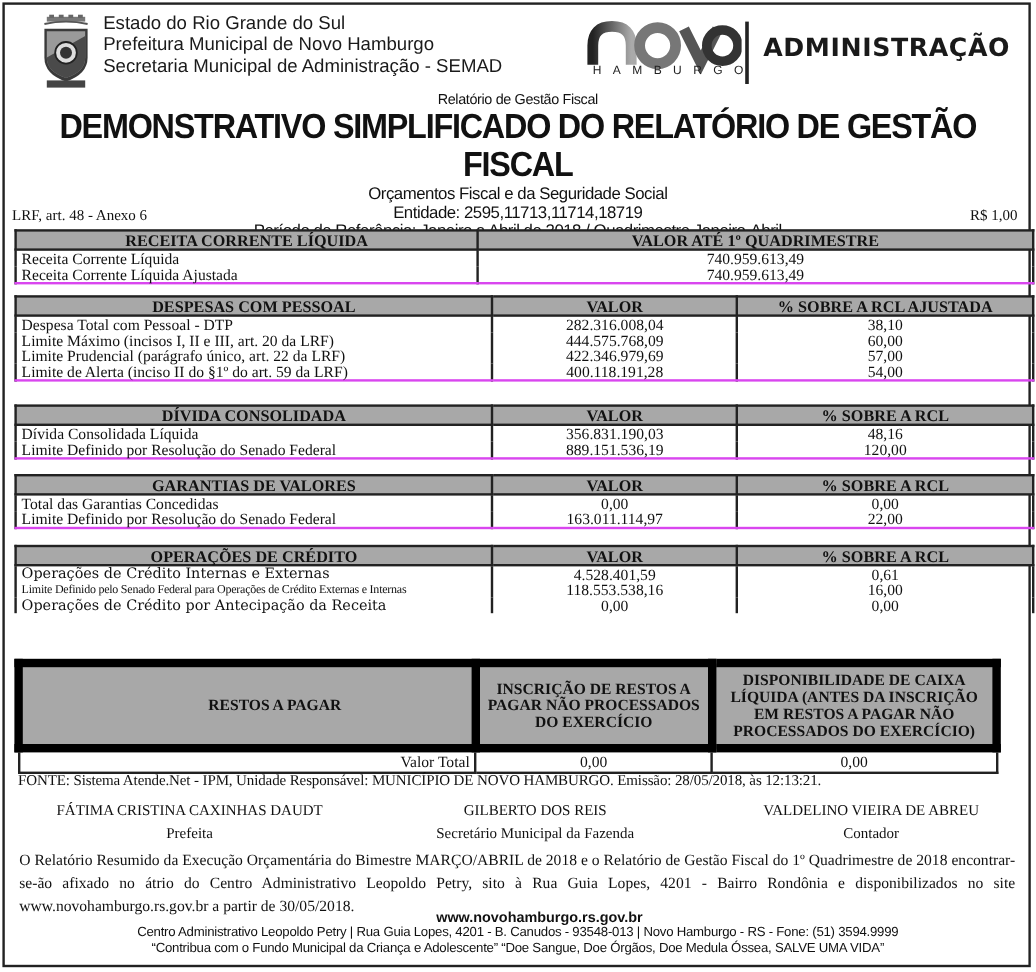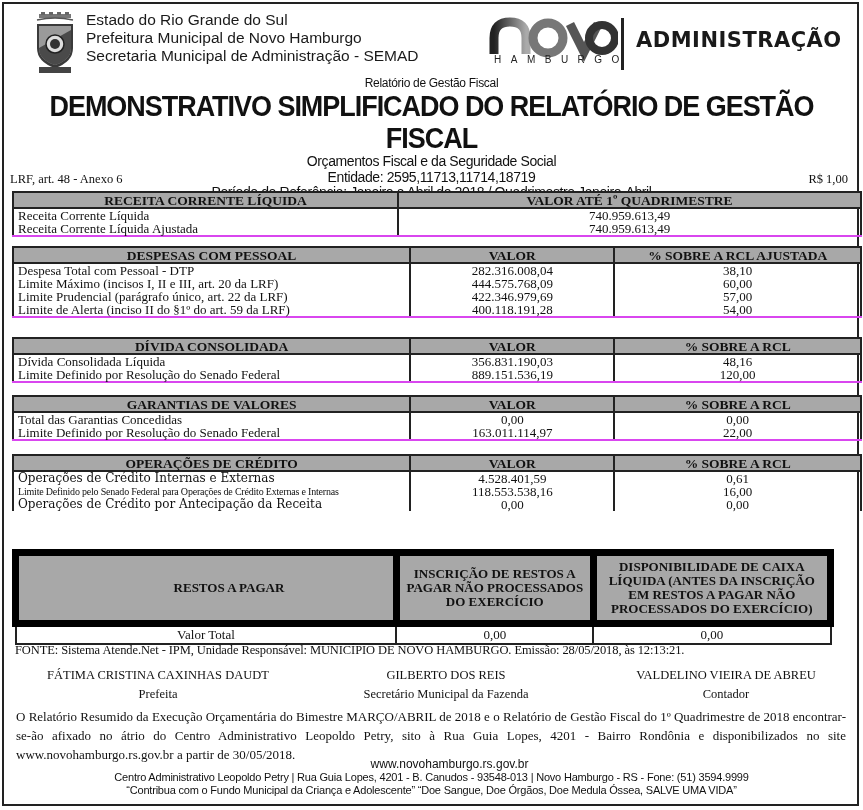--- a/index.html
+++ b/index.html
@@ -32,21 +32,21 @@
 
   .restos { position: absolute; left: 12px; top: 549px; width: 822px; border-collapse: collapse; font-family: "Liberation Serif", serif; }
   .restos th { background: #a8a8a8; border: 7px solid #000000; font-size: 13px; line-height: 14px; font-weight: bold; padding: 4px 2px; }
   .restos td { border-left: 2px solid #222; border-right: 2px solid #222; border-bottom: 2px solid #222; font-size: 13px; height: 20px; padding: 0 4px; }
 
   .fonte { position: absolute; left: 15px; top: 643px; font-size: 12.5px; letter-spacing: -0.1px; }
   .sigs { position: absolute; left: 0; top: 666px; width: 863px; font-size: 12.5px; }
   .sig { position: absolute; text-align: center; line-height: 19px; }
   .notice { position: absolute; left: 16px; top: 707px; width: 830px; font-weight: normal; font-size: 13px; line-height: 19px; text-align: justify; }
   .footer { position: absolute; left: 0; top: 757px; width: 863px; text-align: center; font-family: "Liberation Sans", sans-serif; }
-  .footer .url { font-weight: normal; font-size: 12px; line-height: 14px; padding-left: 36px; }
+  .footer .url { font-weight: bold; font-size: 12px; line-height: 14px; padding-left: 36px; }
   .footer .addr, .footer .slogan { font-size: 11px; line-height: 13px; letter-spacing: -0.2px; }
 </style>
 </head>
 <body>
 
 <div class="frame"></div>
 
 <div class="header">
   <svg class="crest" viewBox="0 0 44 62">
     <rect x="6" y="2" width="32" height="4" fill="#777"></rect>
@@ -211,21 +211,21 @@
   </table>
 
 <table class="restos">
   <tbody>
       <tr>
     <th style="width:385px;height:67px;padding-left:48px;">RESTOS A PAGAR</th>
     <th style="width:198px;">INSCRIÇÃO DE RESTOS A PAGAR NÃO PROCESSADOS DO EXERCÍCIO</th>
     <th style="width:239px;">DISPONIBILIDADE DE CAIXA LÍQUIDA (ANTES DA INSCRIÇÃO EM RESTOS A PAGAR NÃO PROCESSADOS DO EXERCÍCIO)</th>
   </tr>
   <tr>
-    <td style="text-align:center">Valor Total</td>
+    <td style="text-align:right">Valor Total</td>
     <td style="text-align:center">0,00</td>
     <td style="text-align:center">0,00</td>
   </tr>
 </tbody>
   </table>
 
 <div class="fonte">FONTE: Sistema Atende.Net - IPM, Unidade Responsável: MUNICÍPIO DE NOVO HAMBURGO. Emissão: 28/05/2018, às 12:13:21.</div>
 <div class="sigs">
   <div class="sig" style="left:28px;width:260px;">
     <div>FÁTIMA CRISTINA CAXINHAS DAUDT</div>

